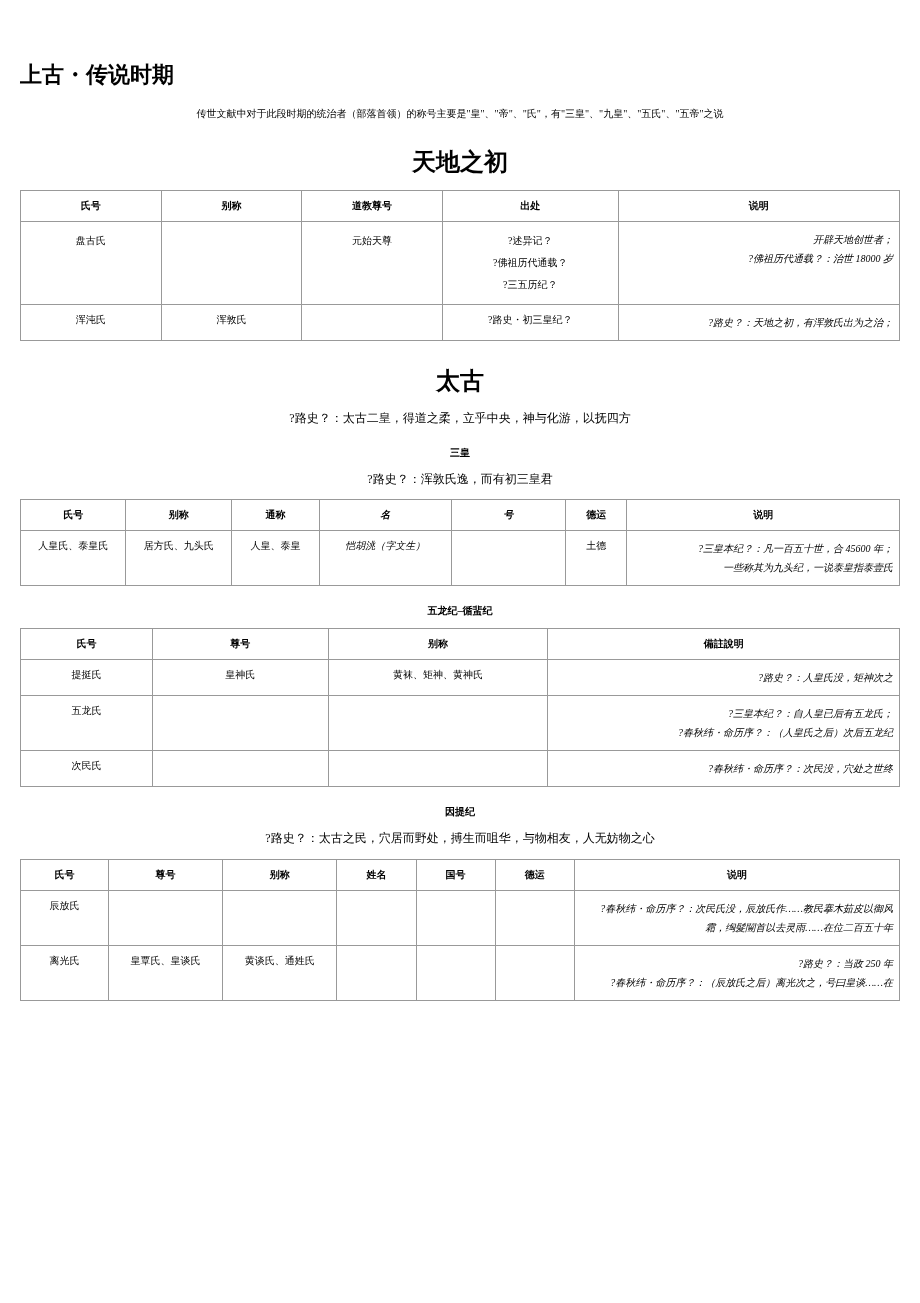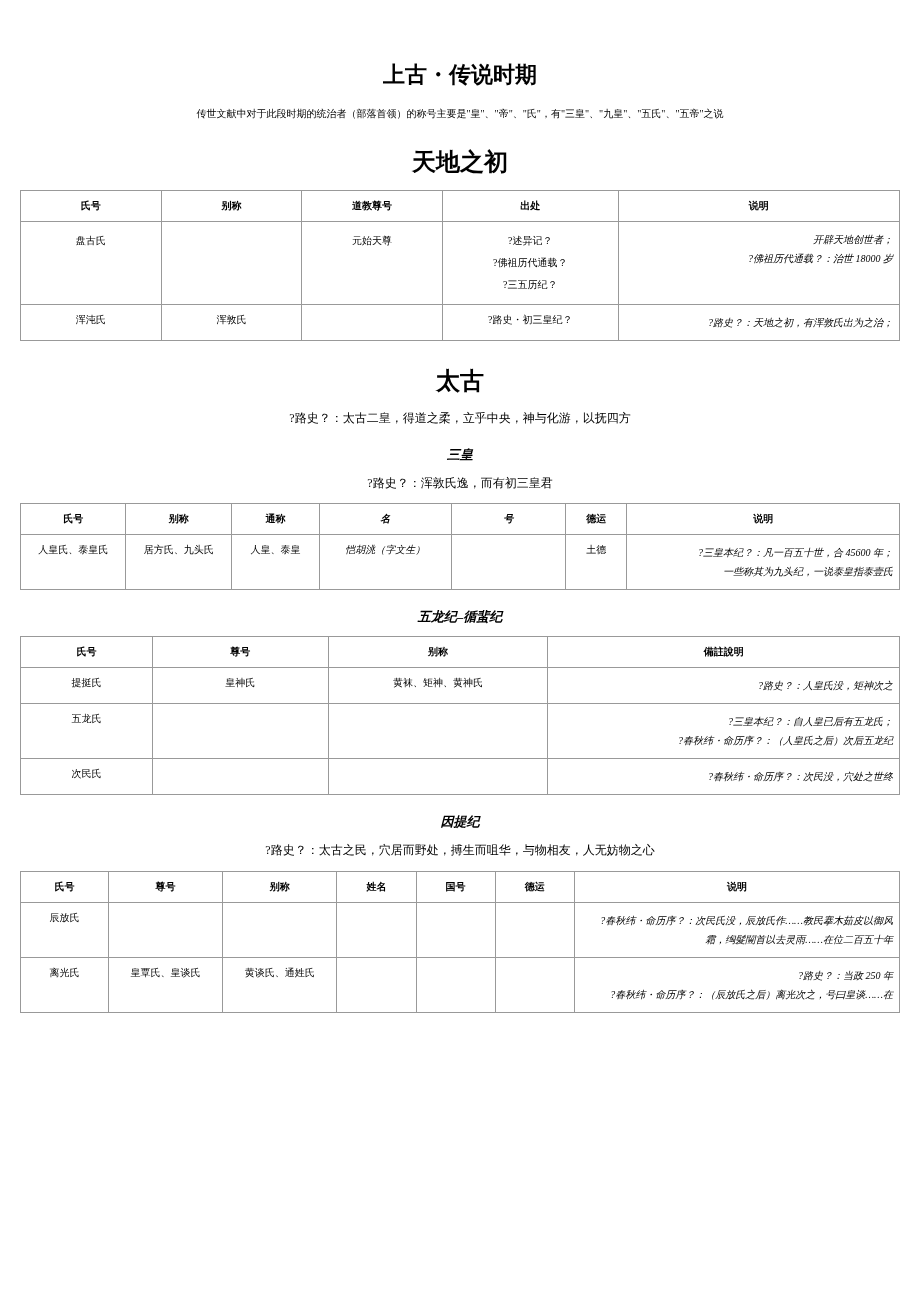--- a/index.html
+++ b/index.html
@@ -5,37 +5,36 @@
   body {
     font-family: "SimSun", "宋体", serif;
     font-size: 11px;
     color: #000;
     background: #fff;
     margin: 0;
     padding: 40px 20px;
     width: 880px;
   }
   h1 {
-    text-align: center;
+    text-align: left;
     font-size: 22px;
     font-weight: bold;
     margin: 20px 0 16px;
   }
   h2 {
     text-align: center;
     font-size: 24px;
     font-weight: bold;
     margin: 24px 0 12px;
   }
   h3 {
     text-align: center;
-    font-size: 13px;
+    font-size: 10px;
     font-weight: bold;
     margin: 18px 0 10px;
-    font-style: italic;
   }
   .intro {
     text-align: center;
     font-size: 10px;
     margin: 10px 0 24px;
     line-height: 1.6;
   }
   .note {
     text-align: center;
     font-size: 12px;

